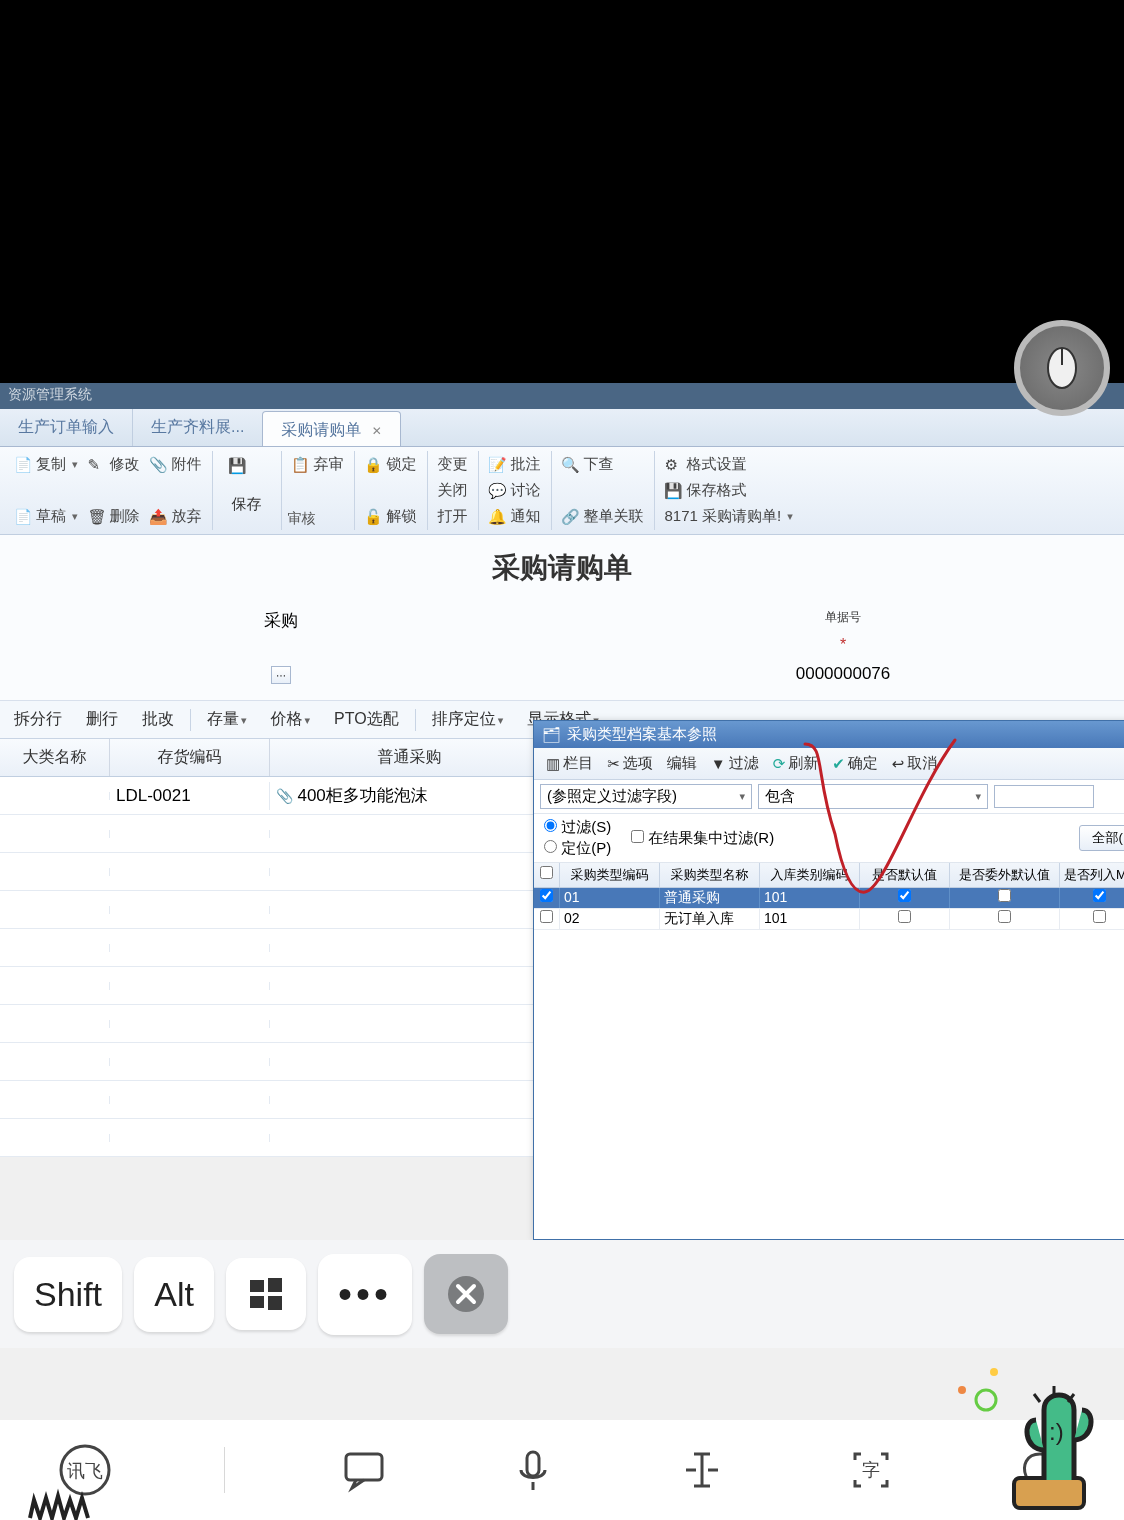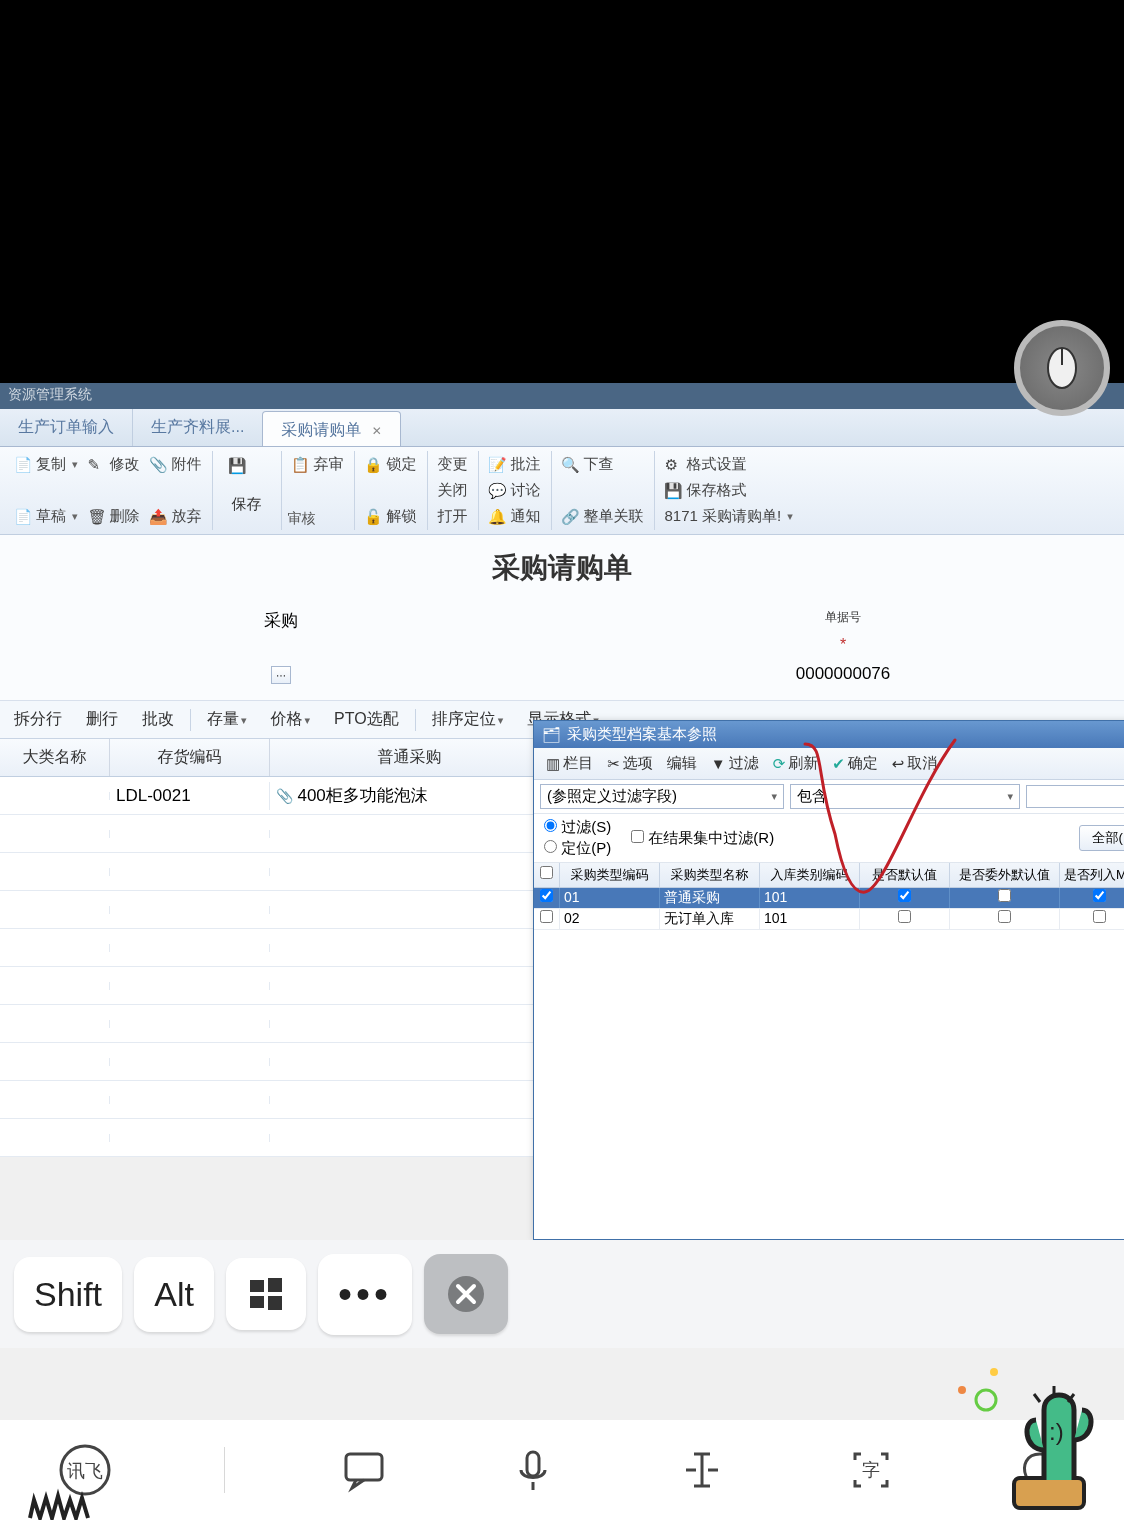--- a/index.html
+++ b/index.html
@@ -371,21 +371,21 @@
     <span class="pt-btn">
         <span style="color:#2a9">✔</span>
         <span>确定</span>
       </span>
     <span class="pt-btn">
         <span>↩</span>
         <span>取消</span>
       </span>
   </div>
   <div class="popup-filter-row">
-    <span class="combo" style="width:244px">
+    <span class="combo" style="width:212px">
         <span>(参照定义过滤字段)</span>
         <span class="dd">▾</span>
       </span>
     <span class="combo" style="width:230px">
         <span>包含</span>
         <span class="dd">▾</span>
       </span>
     <input class="combo" style="width: 100px;">
   </div>
   <div class="popup-radio-row">

